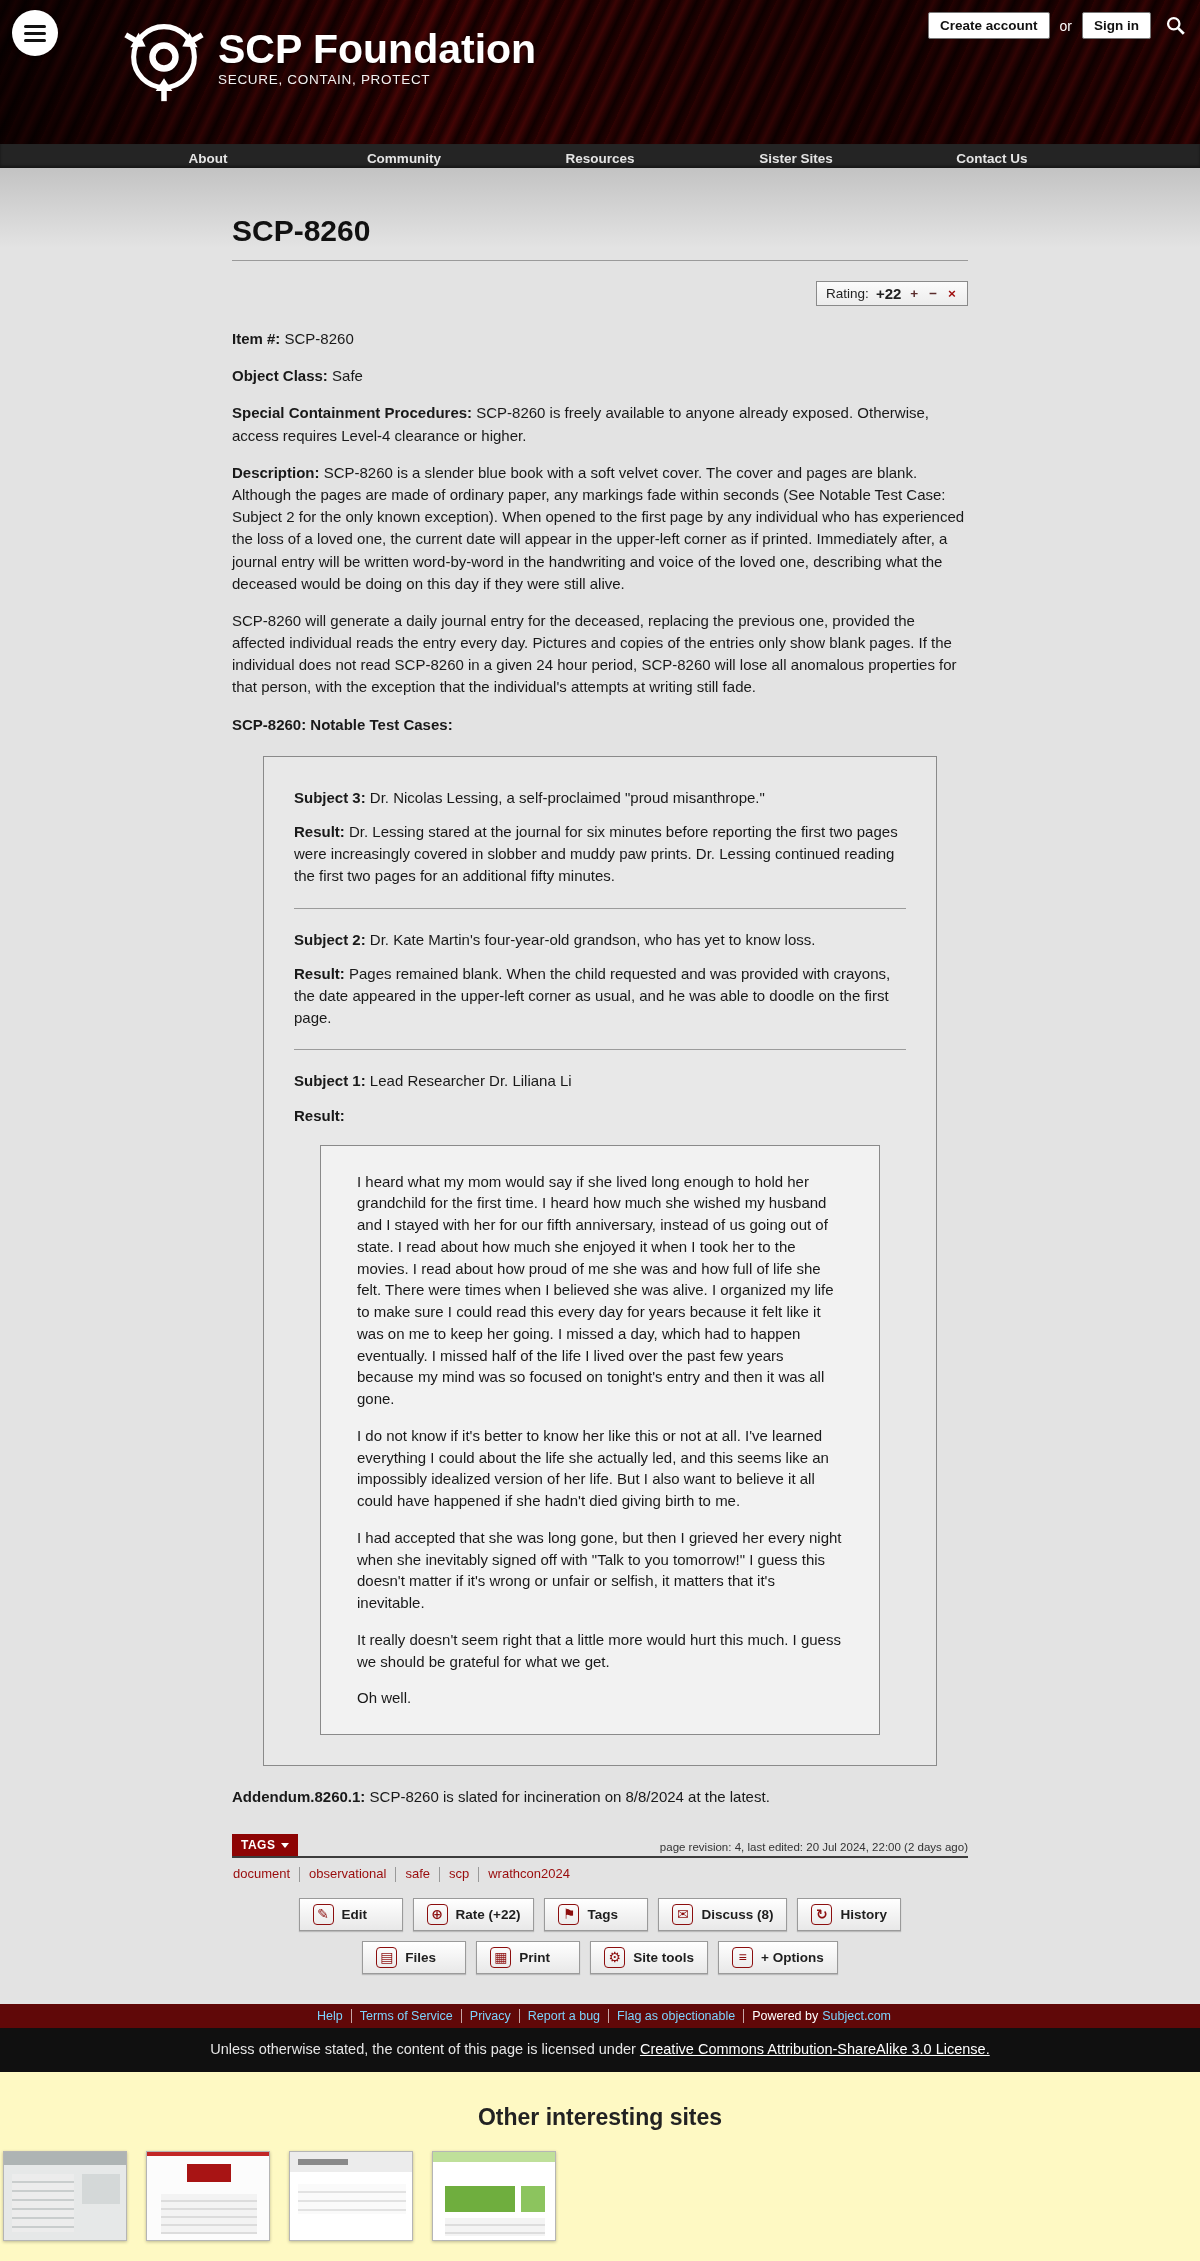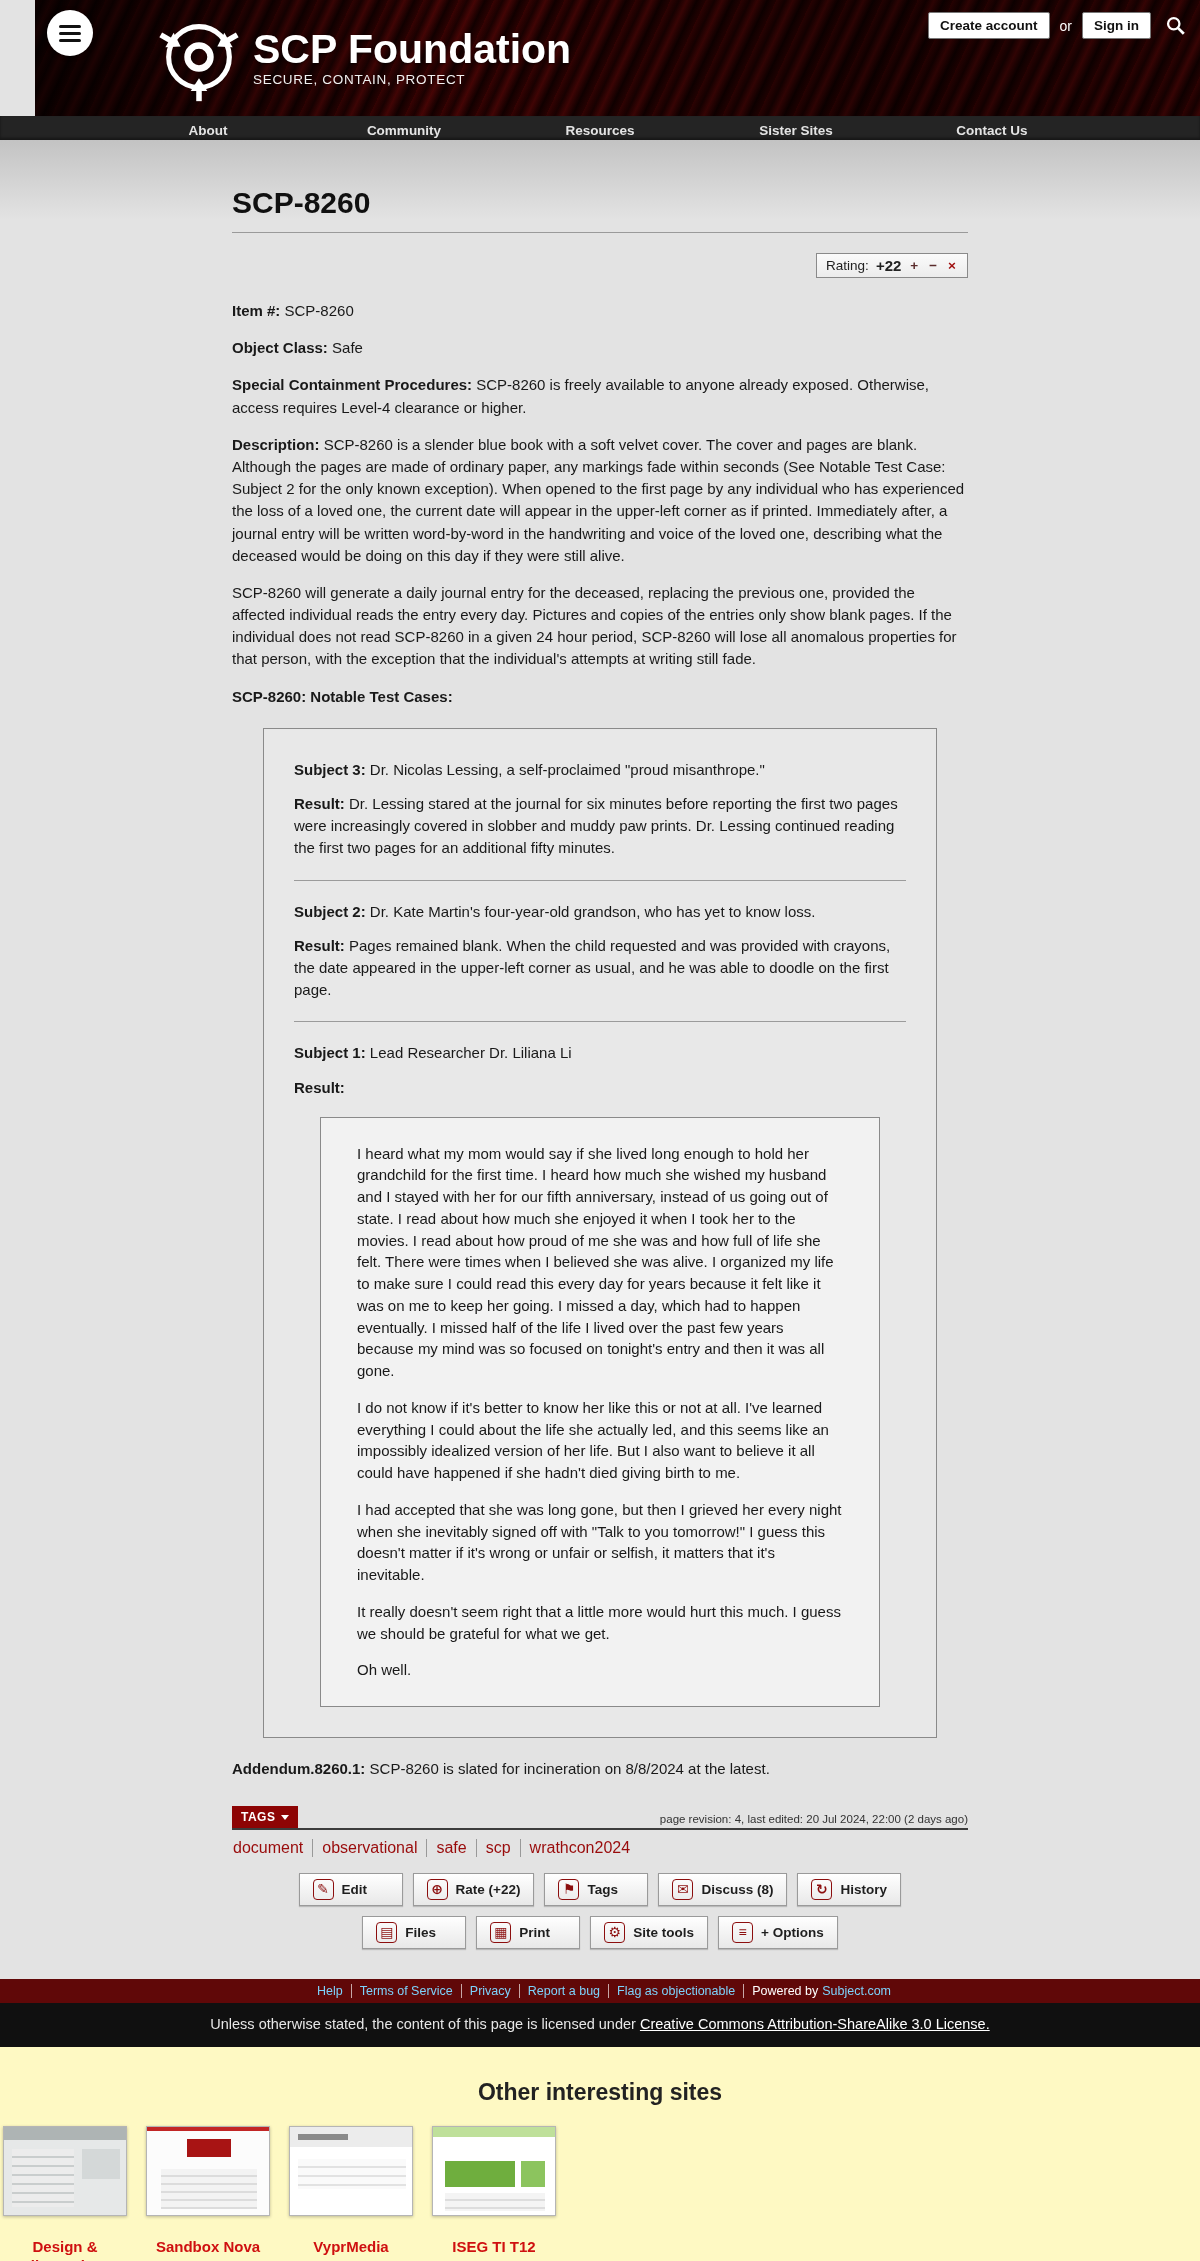--- a/index.html
+++ b/index.html
@@ -5,25 +5,24 @@
   * { box-sizing: border-box; margin: 0; padding: 0; }
   html, body { width: 1200px; height: 2261px; overflow: hidden; }
   body {
     font-family: "Liberation Sans", "DejaVu Sans", sans-serif;
     background: #e3e3e3;
     color: #1a1a1a;
   }
   
   .site-header {
     position: relative;
-    height: 116px;
+    height: 144px;
     background:
       linear-gradient(100deg, rgba(0,0,0,.78) 0%, rgba(0,0,0,.25) 35%, rgba(0,0,0,.55) 72%, rgba(0,0,0,.4) 100%),
       repeating-linear-gradient(115deg, #4d0404 0px, #240101 8px, #5e0707 15px, #180000 24px, #3a0202 32px);
-    margin-left: 35px;
   }
   .hamburger {
     position: absolute; top: 10px; left: 12px;
     width: 46px; height: 46px; border-radius: 50%;
     background: #fff; box-shadow: 0 1px 4px rgba(0,0,0,.5);
     display: flex; flex-direction: column; justify-content: center; align-items: center; gap: 4px;
     cursor: pointer;
   }
   .hamburger span { display:block; width: 22px; height: 3px; background: #111; border-radius: 2px; }
   .header-brand { position: absolute; left: 118px; top: 11px; display: flex; align-items: center; gap: 8px; cursor: pointer; }
@@ -73,21 +72,21 @@
     margin-top: 26px; display: flex; justify-content: space-between; align-items: flex-end;
     border-bottom: 2px solid #3c3c3c;
   }
   .tags-label {
     background: var(--tag-label-bg, #8d0404); color: #fff;
     font-size: 12px; font-weight: bold; letter-spacing: .5px;
     padding: 4px 9px; display: inline-flex; align-items: center; gap: 6px; cursor: pointer;
   }
   .tags-caret { width: 0; height: 0; border-left: 4px solid transparent; border-right: 4px solid transparent; border-top: 5px solid #fff; }
   .revision-text { font-size: 11.5px; color: #333; padding-bottom: 3px; }
-  .tags-list { margin-top: 9px; font-size: 16px; display: flex; align-items: flex-end; }
+  .tags-list { margin-top: 9px; font-size: 13px; display: flex; align-items: flex-end; }
   .tag-link { color: var(--link-red, #990b0b); text-decoration: none; padding: 0 9px; border-right: 1px solid #999; line-height: 1.1; cursor: pointer; }
   .tag-link:first-child { padding-left: 1px; }
   .tag-link:last-child { border-right: none; }
   
   .action-rows { margin-top: 16px; display: flex; flex-direction: column; align-items: center; gap: 10px; }
   .action-row { display: flex; justify-content: center; gap: 10px; }
   .action-btn {
     display: inline-flex; align-items: center; gap: 8px;
     background: linear-gradient(#ffffff, #e8e8e8); border: 1px solid #9a9a9a;
     padding: 5px 13px; font-family: inherit; font-size: 13.5px; font-weight: bold; color: #1e1e1e;

